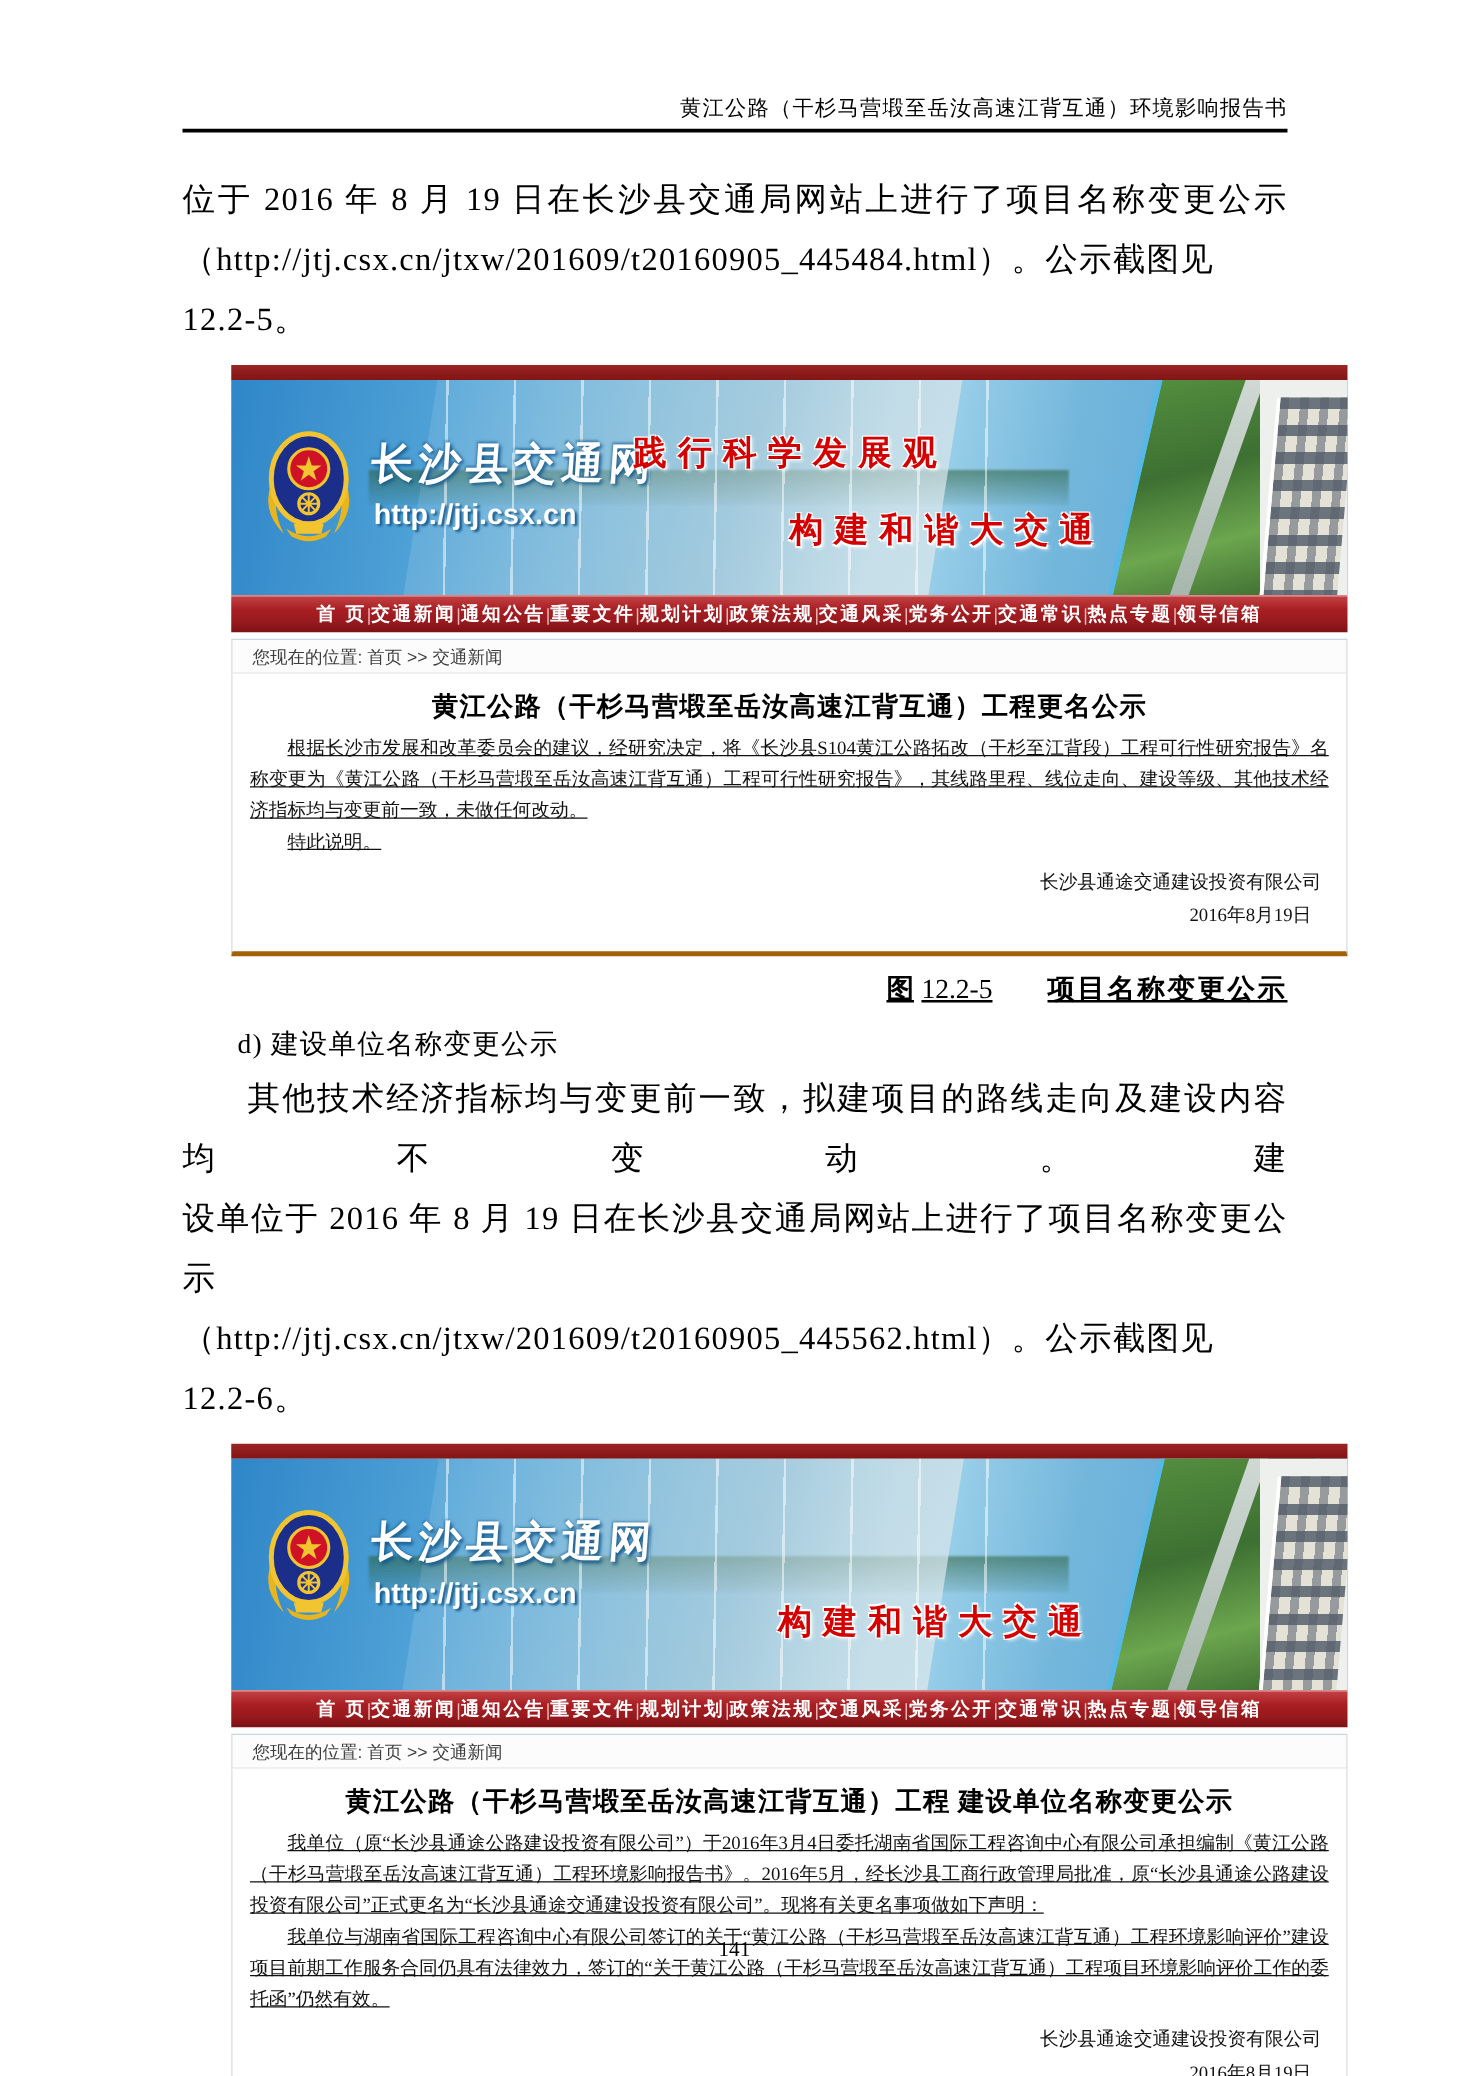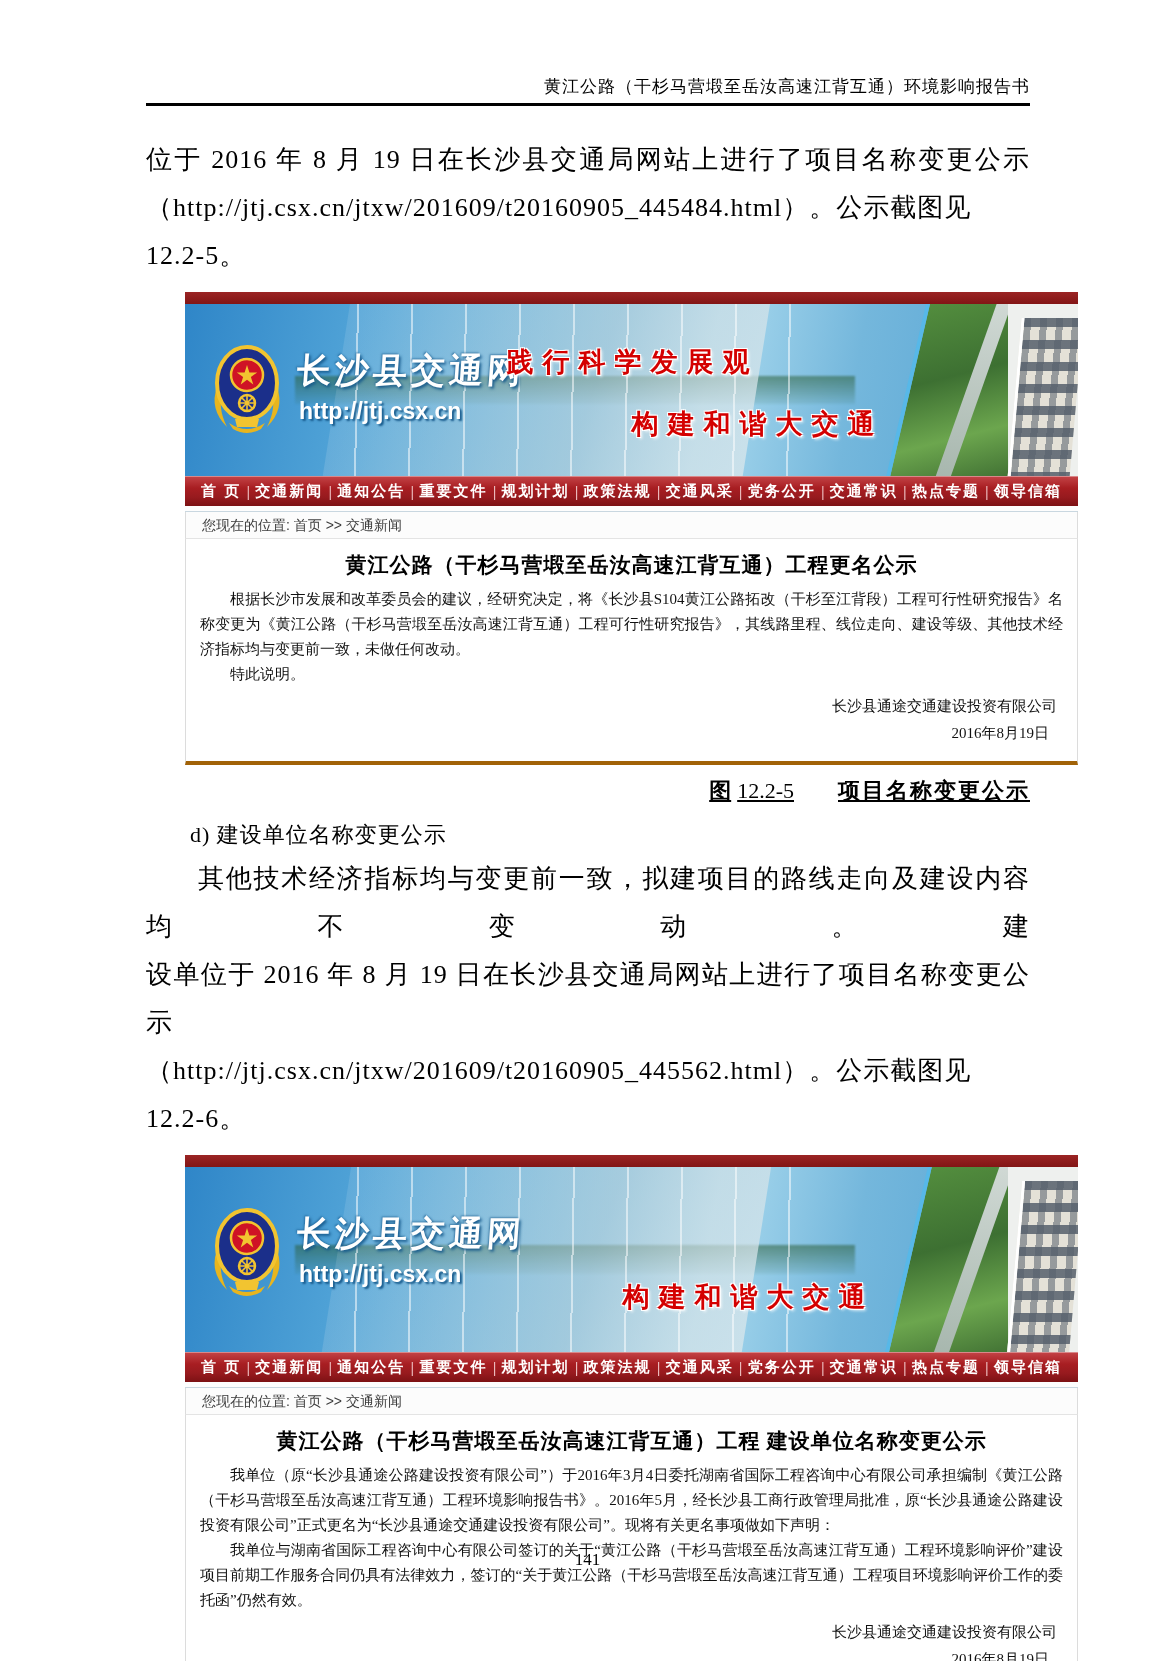--- a/index.html
+++ b/index.html
@@ -61,36 +61,36 @@
   .b-sitename { position:absolute; left:112px; top:44px; color:#fff; font-size:34px; font-weight:bold;
     letter-spacing:4px; transform:skewX(-4deg); text-shadow:2px 2px 3px #175a8c, -1px -1px 2px rgba(23,90,140,.6); }
   .b-url { position:absolute; left:114px; top:94px; color:#fff; font-size:23px; font-weight:bold;
     text-shadow:2px 2px 2px #175a8c; }
   .slogan { position:absolute; font-size:27px; font-weight:bold; color:#d40000; letter-spacing:9px; white-space:nowrap;
     text-shadow:1px 1px 0 #fff,-1px -1px 0 #fff,1px -1px 0 #fff,-1px 1px 0 #fff,2px 2px 3px rgba(255,255,255,.8); }
   .slogan-top { left:36%; top:16px;margin-top:24px; }
   .slogan-bottom { left:50%; top:102px; }
   .banner.tall .slogan-bottom { left:49%; top:112px; }
 
-  .nav { height:30px; display:flex; align-items:center; justify-content:space-between; padding:0 16px;
+  .nav { height:30px; display:flex; align-items:center; justify-content:center; padding:0 16px;
     background:linear-gradient(180deg,#c24144 0%,#a81e22 38%,#971a1e 70%,#7c1114 100%);
     border-top:1px solid #d9888a; }
   .nav-item { color:#fff; font-weight:bold; font-size:15px; letter-spacing:2px; white-space:nowrap; }
   .nav-sep { color:#eab9ba; font-size:14px; }
 
   .gap { height:6px; background:#fdfdfd; border-bottom:1px solid #c9d7e0; }
   .crumb { height:27px; line-height:26px; padding-left:16px; font-size:14px; color:#3d3d3d;
     background:#fcfcfc; border-left:1px solid #dcdcdc; border-right:1px solid #dcdcdc; border-bottom:1px solid #e4e4e4; }
 
   .notice { background:#fff; border-left:1px solid #dcdcdc; border-right:1px solid #dcdcdc;
     border-bottom:4px solid #a16207; padding:10px 14px 14px; }
   .n-title { text-align:center; font-size:21px; font-weight:bold; line-height:32px; margin-bottom:6px;
     font-family:"Liberation Serif","DejaVu Serif",serif; letter-spacing:1px; }
   .n-body p { font-size:15px; line-height:25px; text-indent:2em; text-align:justify; color:#111;
-    font-family:"Liberation Serif","DejaVu Serif",serif; }
+    font-family:"Liberation Serif","DejaVu Serif",serif;text-decoration:underline; }
   .n-sign, .n-date { text-align:right; font-size:15px; line-height:27px; color:#111;
     font-family:Liberation Serif, serif; }
   .n-sign { padding-right:6px; margin-top:6px; }
   .n-date { padding-right:14px; }
 
   .pageno { position:absolute; left:0; right:0; top:1550px; text-align:center; font-size:17px; }
 </style>
 </head>
 <body>
 

